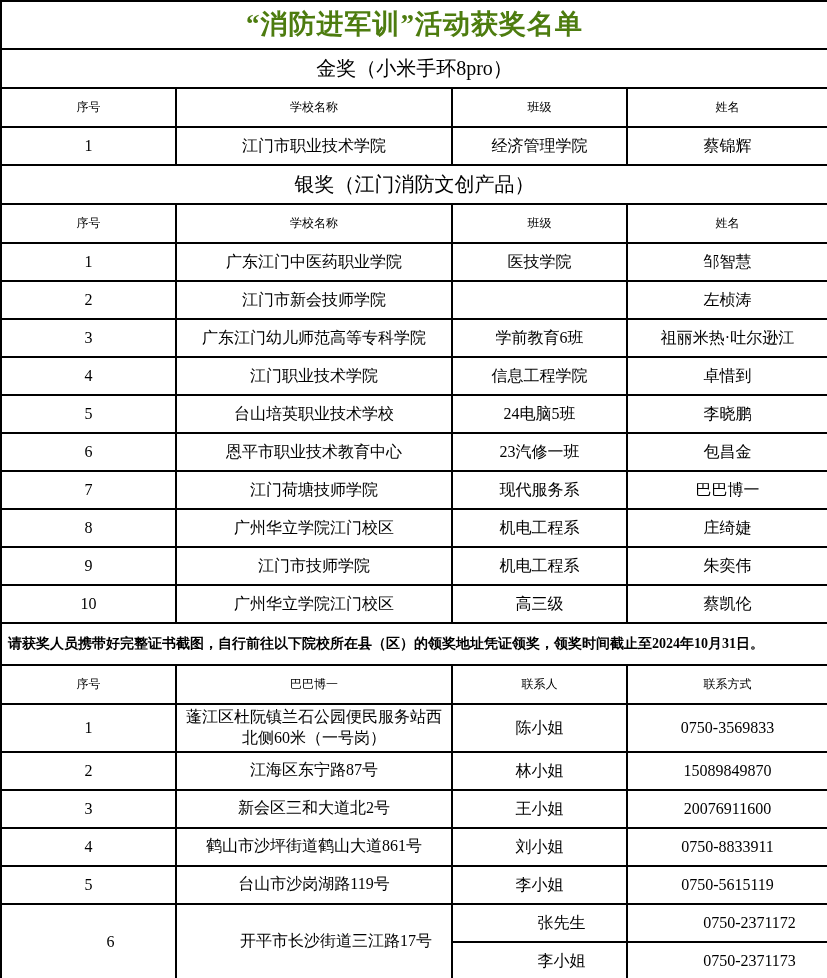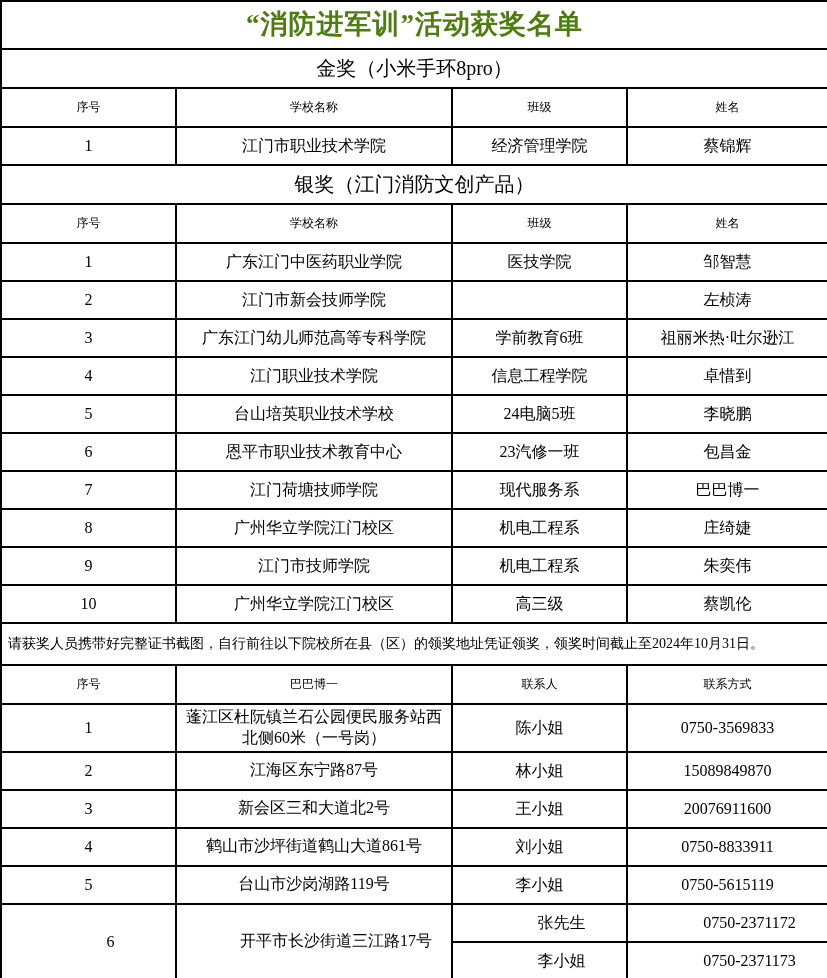--- a/index.html
+++ b/index.html
@@ -46,20 +46,21 @@
     height: 32px;
     font-size: 16px;
   }
   tr.note-row td {
     height: 36px;
     text-align: left;
     font-size: 14px;
     padding-left: 6px;
     padding-right: 4px;
     white-space: nowrap;
+    font-weight: bold;
   }
   tr.pickup-row td {
     height: 32px;
     font-size: 16px;
   }
   tr.pickup-sub-row td {
     height: 32px;
     font-size: 16px;
     padding-left: 48px;
   }

